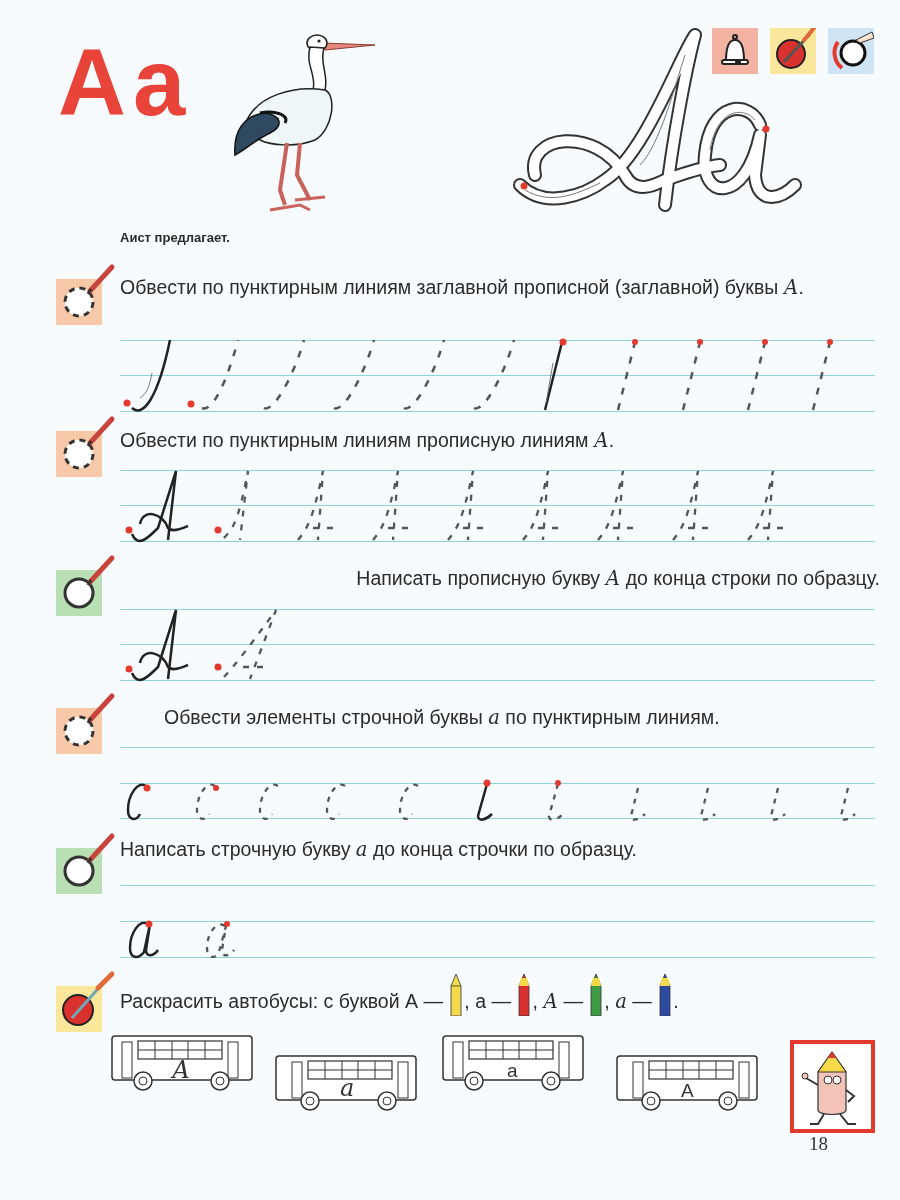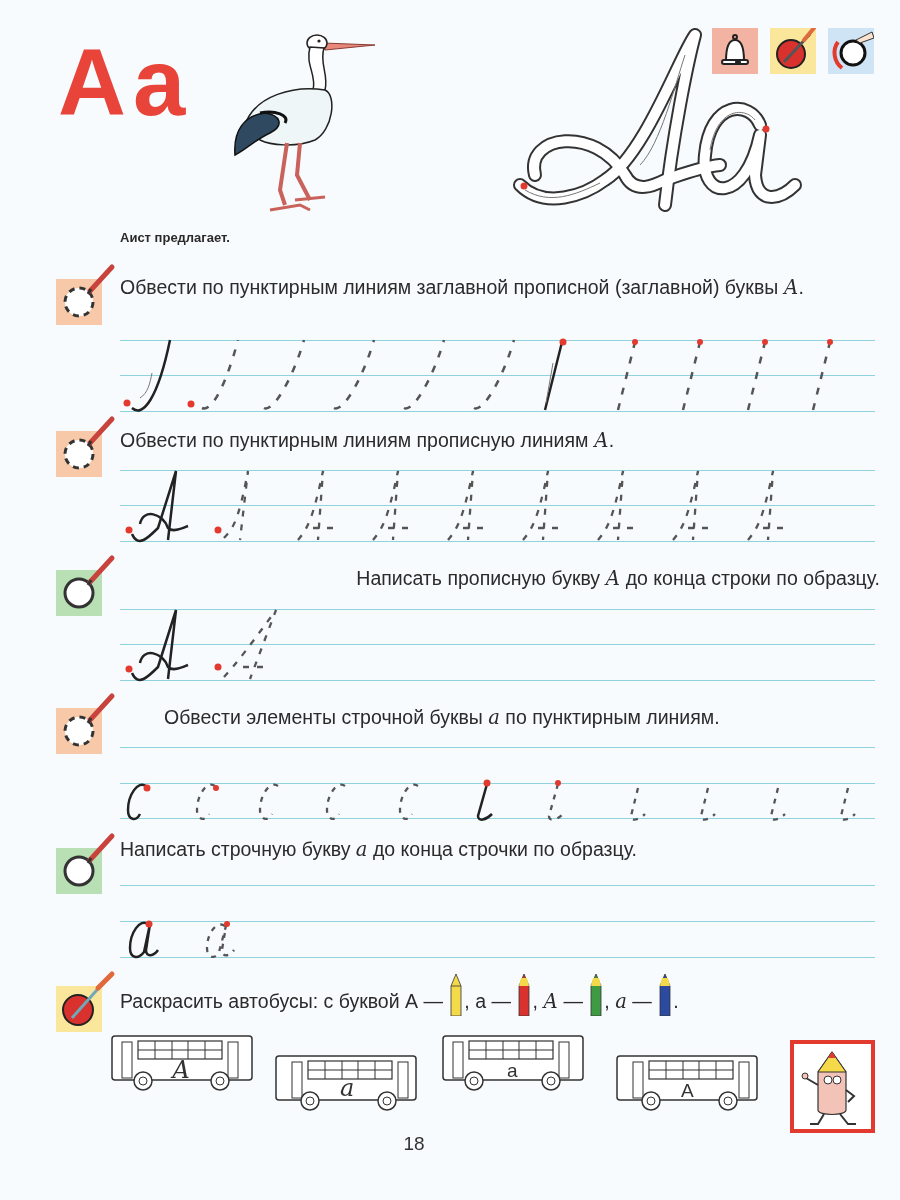--- a/index.html
+++ b/index.html
@@ -30,21 +30,21 @@
   .ruled { left:120px; width:755px; height:1px; background:#8fd3e0; }
   .writing-row { left:118px; width:760px; height:80px; overflow:visible; }
   .writing-row svg { overflow:visible; }
   .bus { width:146px; height:58px; }
   .bus svg { width:146px; height:58px; display:block; }
   .bus-letter {
     position:absolute; font-size:19px; color:#333; font-family:"Liberation Sans", sans-serif;
   }
   .bus-letter.cursive { font-family:"DejaVu Serif", serif; font-style:italic; font-size:24px; }
   .mascot { left:790px; top:1040px; width:85px; height:93px; }
-  .page-num { left:0; width:828px; top:1133px; text-align:center; font-size:19px; color:#333; }
+  .page-num { left:0; width:828px; top:1133px; text-align:right; font-size:19px; color:#333;font-family:Liberation Serif, serif; }
   .pencil-swatch { display:inline-block; width:12px; height:42px; vertical-align:middle; position:relative; top:-8px; margin:0 2px; }
 </style>
 </head>
 <body>
 
 <div class="abs big-letters">Аа</div>
 
 <div class="abs stork">
   <svg viewBox="0 0 155 200" width="155" height="200">
 

